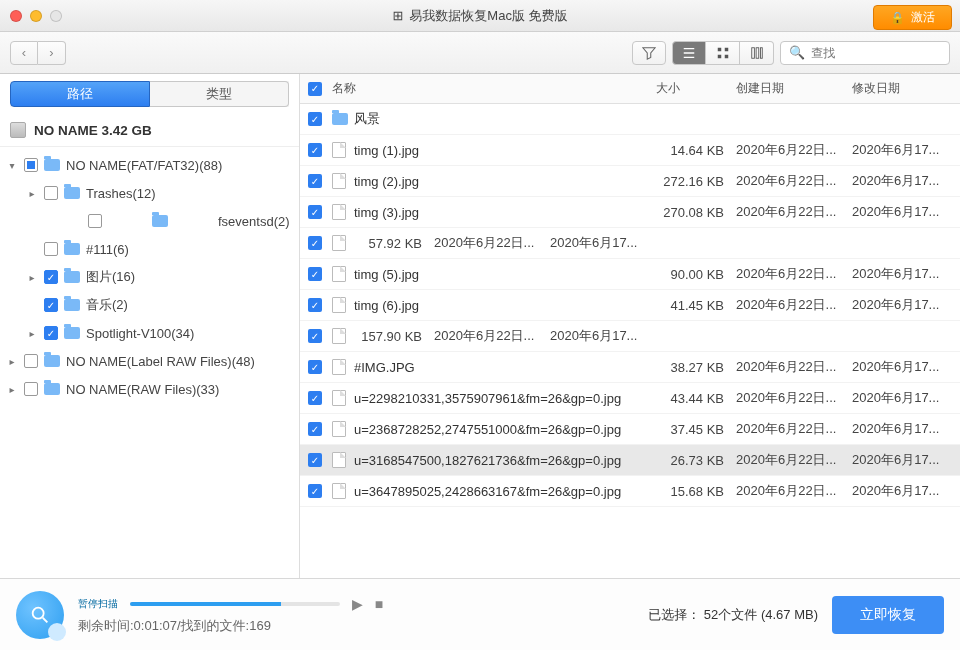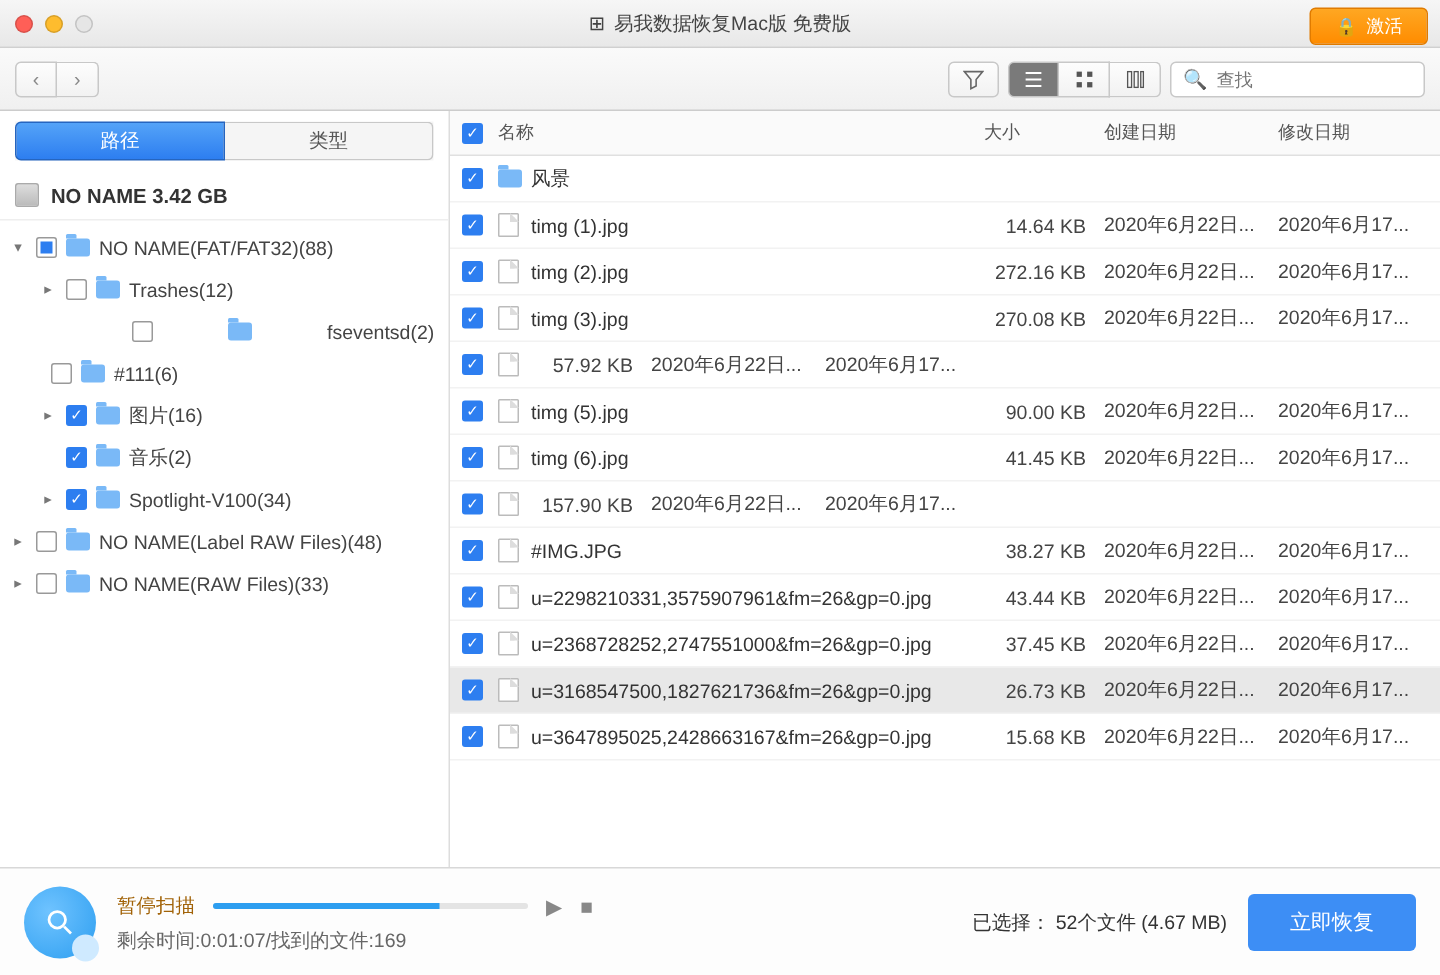--- a/index.html
+++ b/index.html
@@ -56,21 +56,21 @@
     .file-row .rcbx { width: 14px; height: 14px; background: #2d7ef0; border-radius: 2px; margin-right: 10px; display:flex; align-items:center; justify-content:center; color:#fff; font-size:10px; }
     .file-ico { width: 14px; height: 16px; border: 1px solid #bbb; border-radius: 1px; margin-right: 8px; background:#fff; position:relative; }
     .file-ico::after { content:""; position:absolute; right:-1px; top:-1px; border: 3px solid transparent; border-left-color:#ddd; border-bottom-color:#ddd; }
     .file-row .fname { flex: 1; overflow: hidden; text-overflow: ellipsis; white-space: nowrap; }
     .file-row .fsize { width: 80px; text-align: right; padding-right: 12px; color:#444; }
     .file-row .fcdate { width: 116px; color:#444; } .file-row .fmdate { width: 108px; color:#444; }
     
     .footer { height: 72px; background: #fdfdfd; border-top: 1px solid #d8d8d8; display: flex; align-items: center; padding: 0 16px; gap: 14px; }
     .scan-ico { width: 48px; height: 48px; border-radius: 50%; background: radial-gradient(circle at 35% 35%, #6fc3ff, #2d9ef0); display:flex; align-items:center; justify-content:center; color:#fff; position:relative; }
     .scan-ico::after { content:""; position:absolute; right:-2px; bottom:-2px; width:18px; height:18px; border-radius:50%; background:#cfeaff; }
-    .scan-status { font-size: 13px; color: #a16207; }
+    .scan-status { font-size: 10px; color: #0369a1; }
     .scan-sub { font-size: 13px; color: #666; margin-top: 5px; }
     .progress-row { display:flex; align-items:center; gap:12px; margin-top:2px; }
     .progress { width: 210px; height: 4px; background: #e4e4e4; border-radius: 2px; overflow: hidden; }
     .progress-fill { height: 100%; background: #2d9ef0; width: 72%; }
     .ctrl-btn { color: #888; font-size: 14px; cursor: pointer; }
     .sel-info { font-size: 13px; color: #333; }
     .recover-btn { background: #3d8ef5; color: #fff; padding: 10px 28px; border-radius: 4px; font-size: 14px; border: none; }
     
     .ico-svg { width: 14px; height: 14px; }
   </style>
@@ -157,21 +157,21 @@
           <span class="cbx "></span>
           <span class="fld-ico"></span>
           <span>Trashes(12)</span>
         </div>
         <div class="tree-row" style="padding-left: 26px; gap: 44px;">
           <span class="disclosure"></span>
           <span class="cbx "></span>
           <span class="fld-ico"></span>
           <span>fseventsd(2)</span>
         </div>
-        <div class="tree-row" style="padding-left: 16px;">
+        <div class="tree-row" style="padding-left: 26px;">
           <span class="disclosure"></span>
           <span class="cbx "></span>
           <span class="fld-ico"></span>
           <span>#111(6)</span>
         </div>
         <div class="tree-row" style="padding-left: 26px;">
           <span class="disclosure">▸</span>
           <span class="cbx checked">✓</span>
           <span class="fld-ico"></span>
           <span>图片(16)</span>

